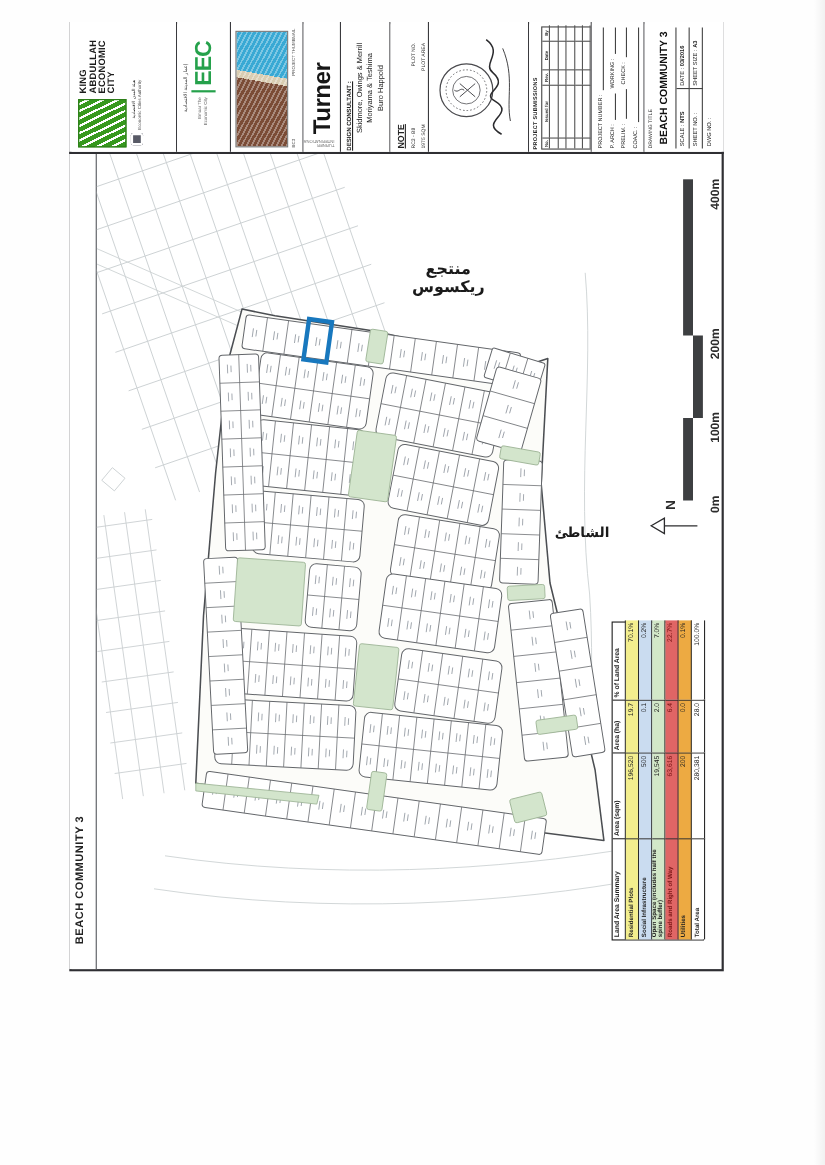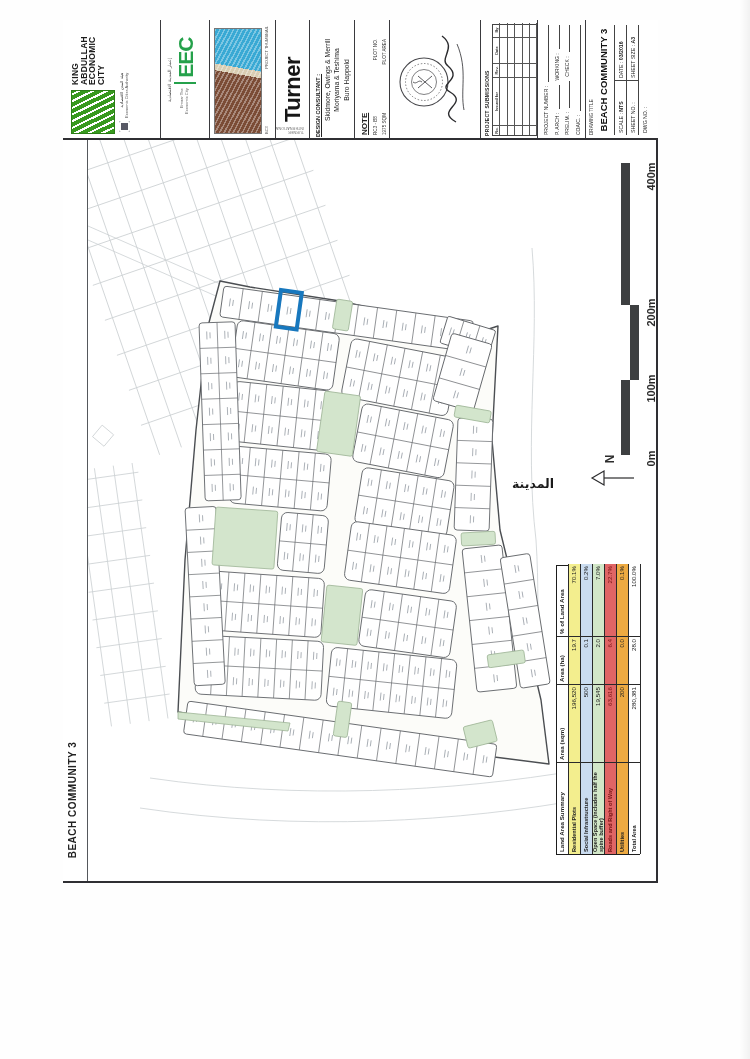--- a/index.html
+++ b/index.html
@@ -978,21 +978,22 @@
         <rect x="621" y="163" width="9" height="142"></rect>
         <rect x="630" y="305" width="9" height="75"></rect>
         <rect x="621" y="380" width="9" height="75"></rect>
       </g>
       <g stroke="#2c2c2e" stroke-width="1.2" fill="none">
         <line x1="604" y1="478" x2="634" y2="478"></line>
         <polygon points="592,478 604,471 604,485" fill="#ffffff"></polygon>
       </g>
     </svg>
 
-  <div class="lbl-beach ar">المدينة</div>
+  <div class="lbl-resort ar">منتجع ريكسوس</div>
+  <div class="lbl-beach ar">الشاطئ</div>
 
   <div class="scale-label" style="left:629px; top:170px">400m</div>
   <div class="scale-label" style="left:629px; top:306px">200m</div>
   <div class="scale-label" style="left:629px; top:382px">100m</div>
   <div class="scale-label" style="left:629px; top:452px">0m</div>
   <div class="north-label">N</div>
 
   <div class="lt-outer">
     <div class="lt" id="land-table">
         <div class="h">Land Area Summary</div>

